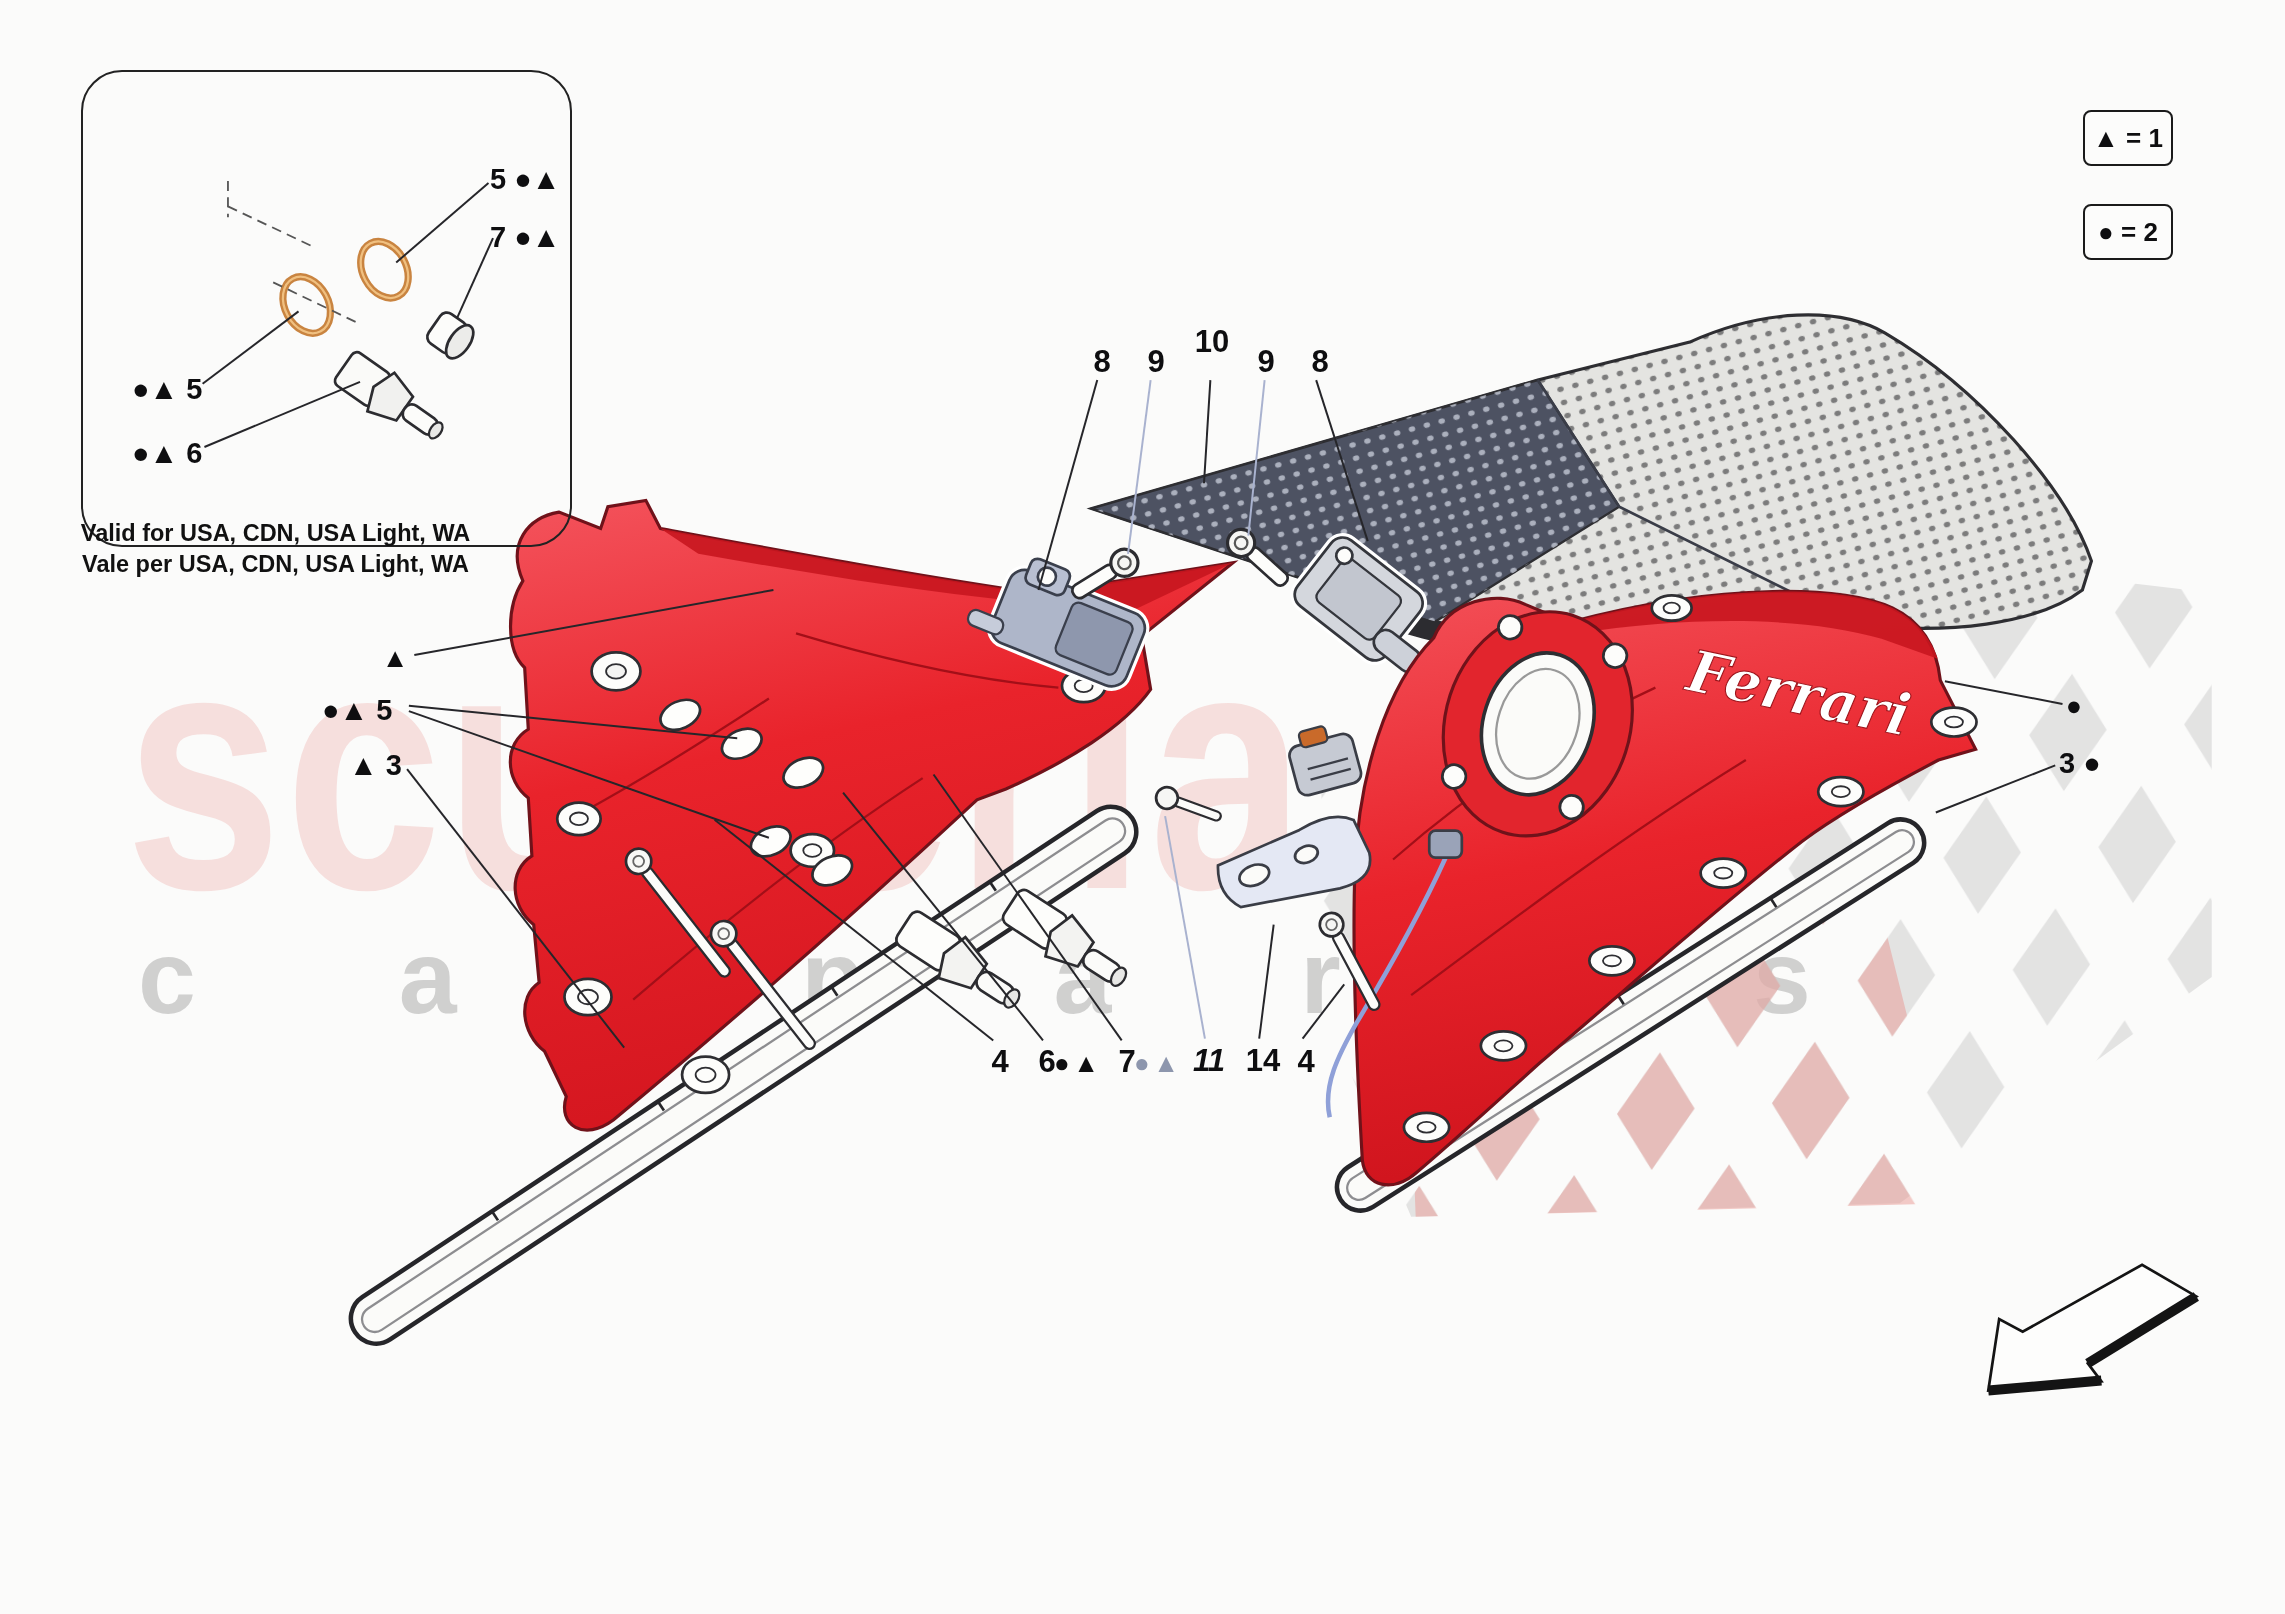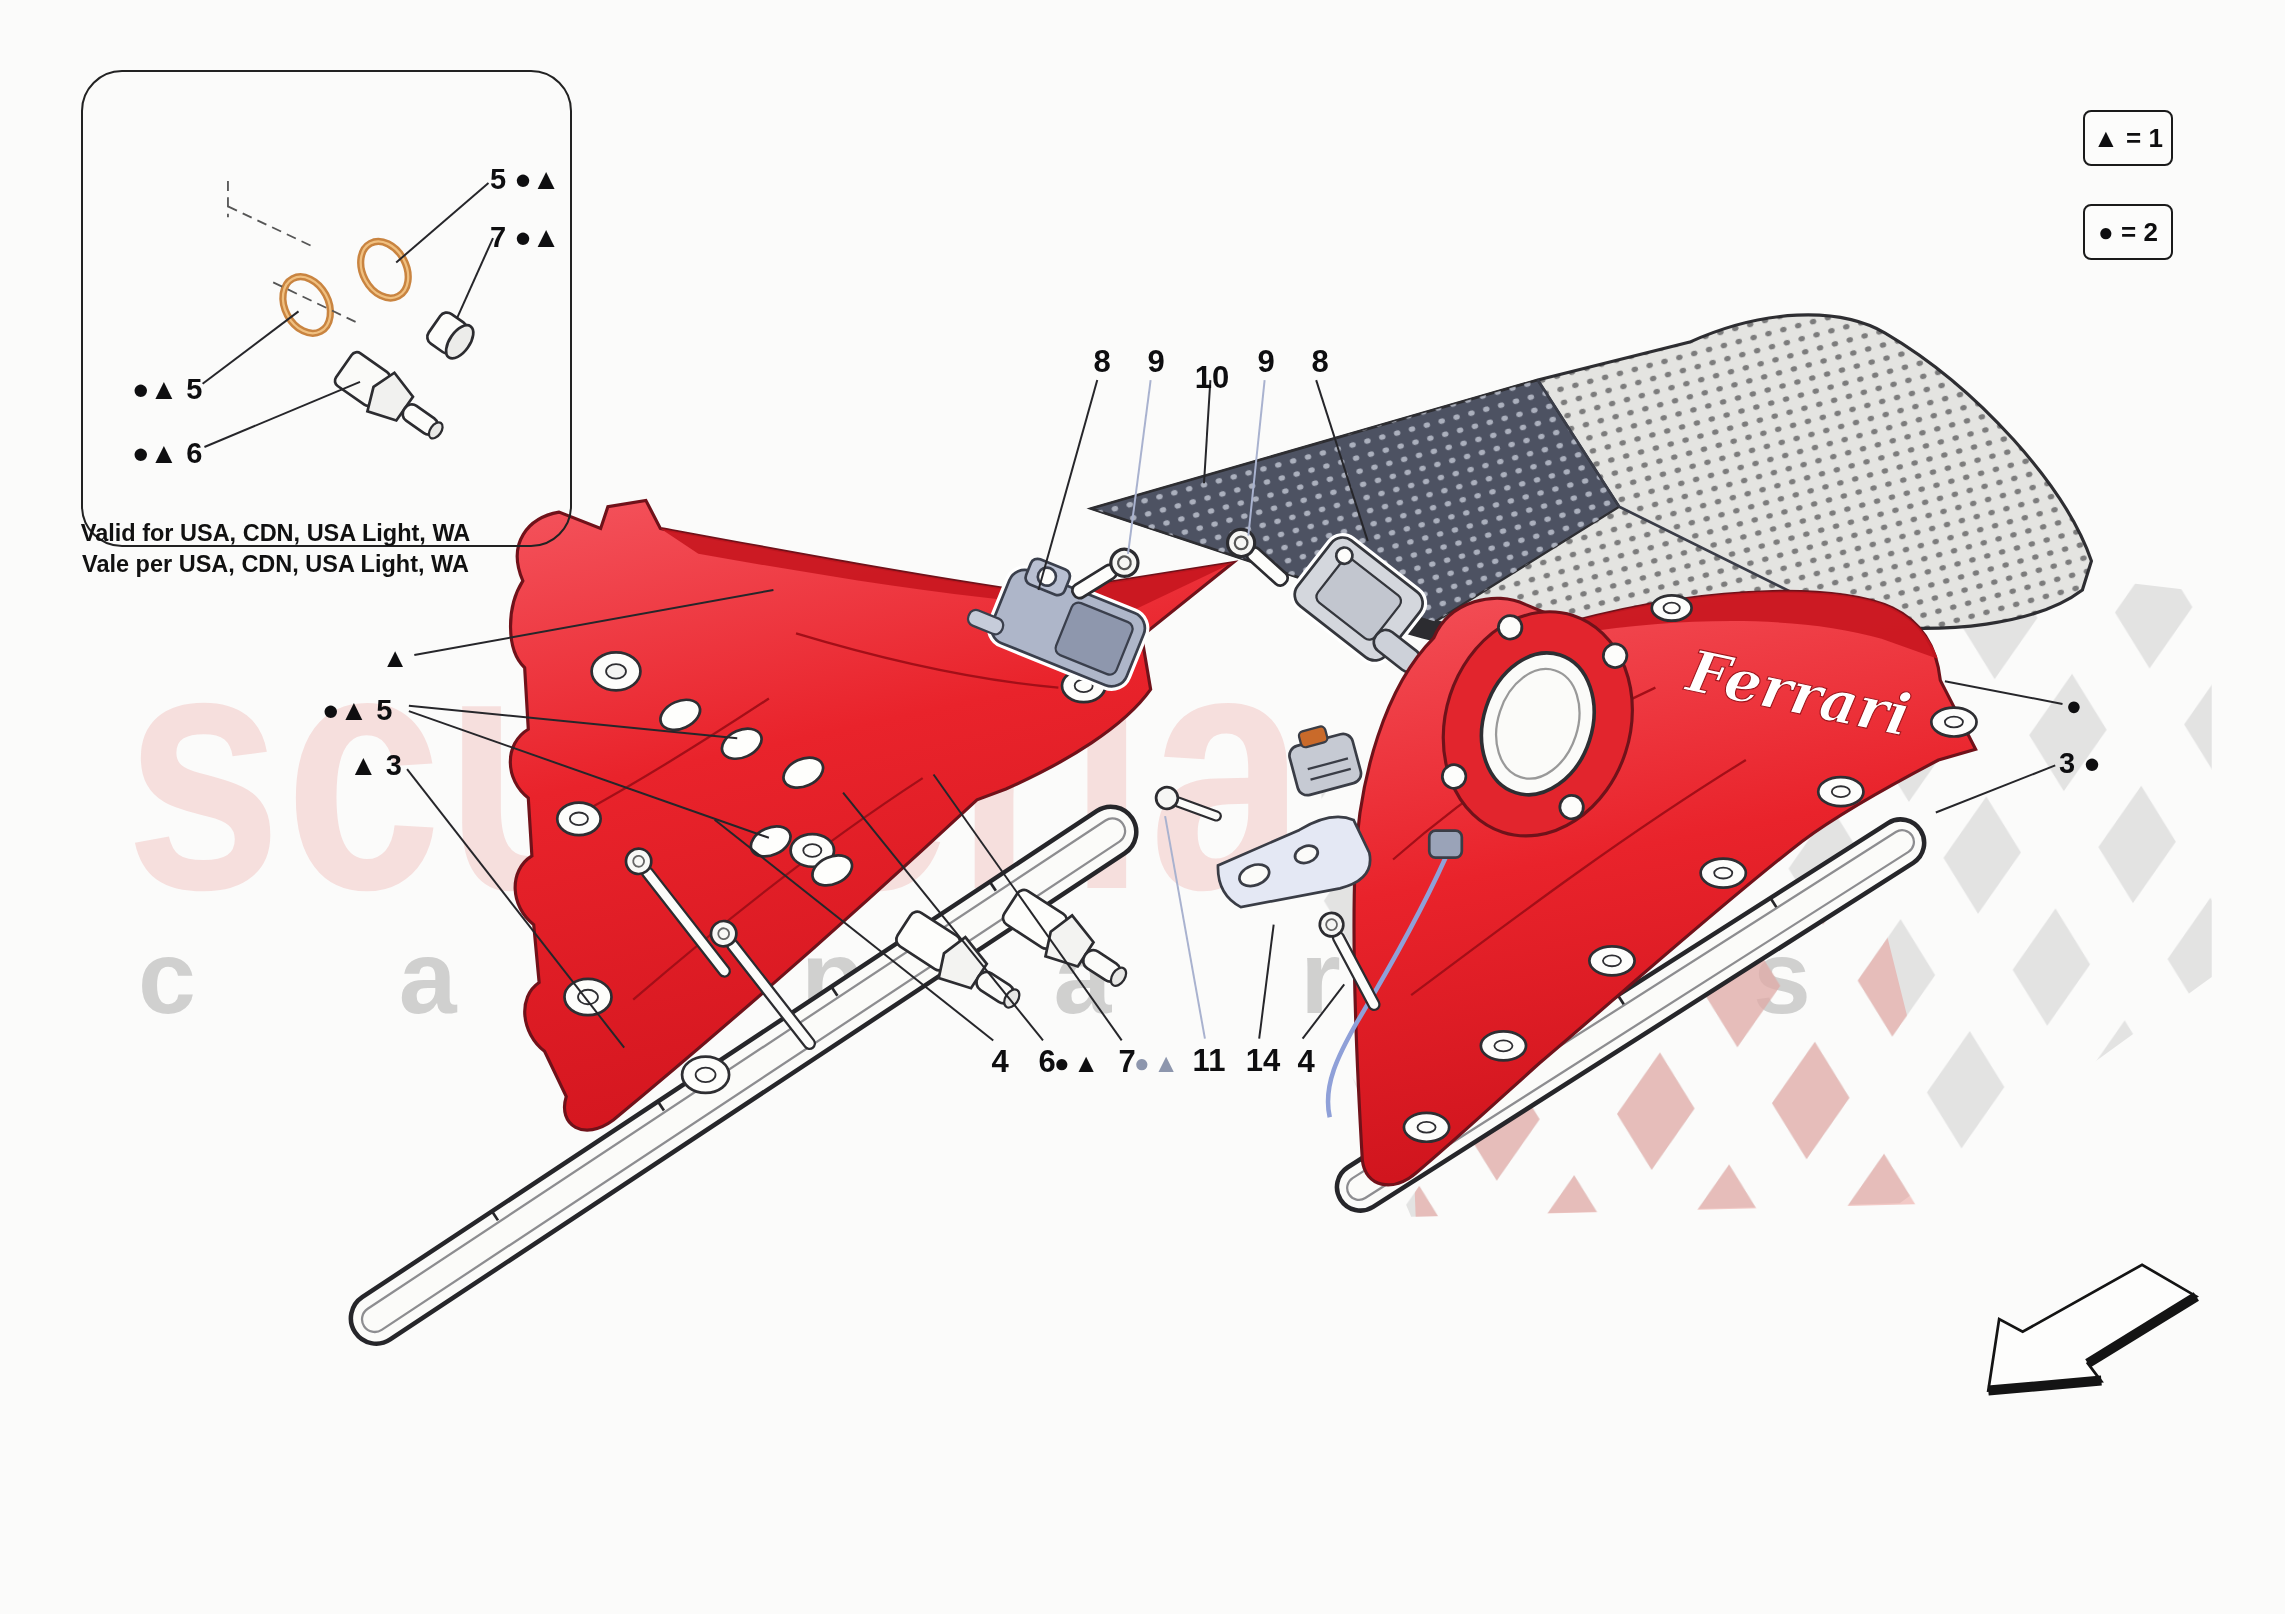--- a/index.html
+++ b/index.html
@@ -307,34 +307,34 @@
   <span class="lbl f32" style="left:132px;top:375px;">●▲ 5</span>
   <span class="lbl f32" style="left:132px;top:439px;">●▲ 6</span>
   <div class="note" style="top:551px;">Vale per USA, CDN, USA Light, WA</div>
   <div class="note" style="top:520px;">Valid for USA, CDN, USA Light, WA</div>
 
   <div class="legend-box" style="left:2083px;top:110px;">▲ = 1</div>
   <div class="legend-box" style="left:2083px;top:204px;">● = 2</div>
 
   <span class="lbl f34 ctr" style="left:1102px;top:346px;">8</span>
   <span class="lbl f34 ctr" style="left:1156px;top:346px;">9</span>
-  <span class="lbl f34 ctr" style="left:1212px;top:362px;">10</span>
+  <span class="lbl f34 ctr" style="left:1212px;top:326px;">10</span>
   <span class="lbl f34 ctr" style="left:1266px;top:346px;">9</span>
   <span class="lbl f34 ctr" style="left:1320px;top:346px;">8</span>
 
   <span class="lbl f30 ctr" style="left:395px;top:645px;">▲</span>
   <span class="lbl f32" style="left:322px;top:696px;">●▲ 5</span>
   <span class="lbl f32" style="left:349px;top:751px;">▲ 3</span>
 
   <span class="lbl f30 ctr" style="left:2074px;top:693px;">●</span>
   <span class="lbl f32" style="left:2059px;top:749px;">3 ●</span>
 
   <span class="lbl f34 ctr" style="left:1000px;top:1046px;">4</span>
   <span class="lbl f34 ctr" style="left:1047px;top:1046px;">6</span>
   <span class="lbl f29" style="left:1054px;top:1050px;">●▲</span>
   <span class="lbl f34 ctr" style="left:1127px;top:1046px;">7</span>
   <span class="lbl f29 gray" style="left:1134px;top:1050px;">●▲</span>
-  <span class="lbl f34 ctr" style="left:1209px;top:1045px;">11</span>
+  <span class="lbl f34 ctr" style="left:1209px;top:1045px;font-style:italic;">11</span>
   <span class="lbl f34 ctr" style="left:1263px;top:1045px;">14</span>
   <span class="lbl f34 ctr" style="left:1306px;top:1046px;">4</span>
 
 </div>
 
 
 </body></html>

